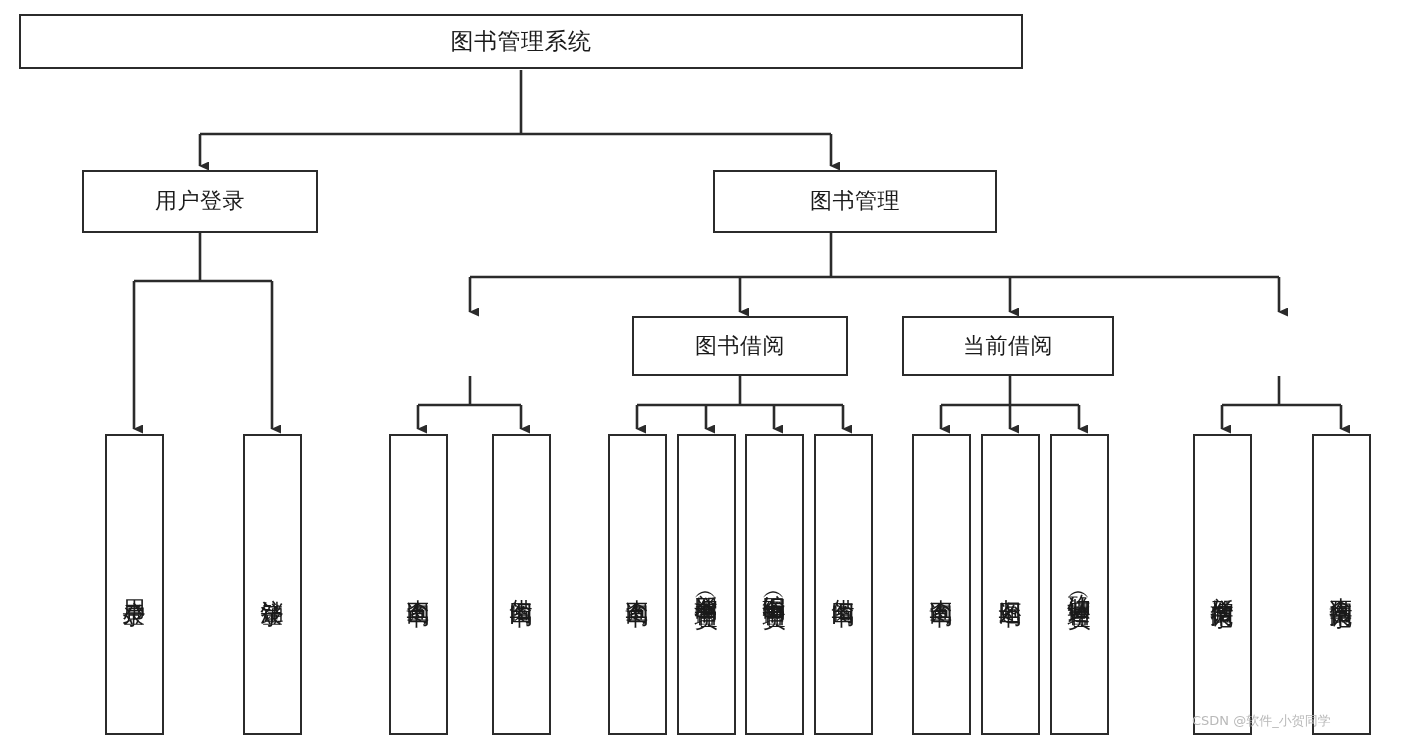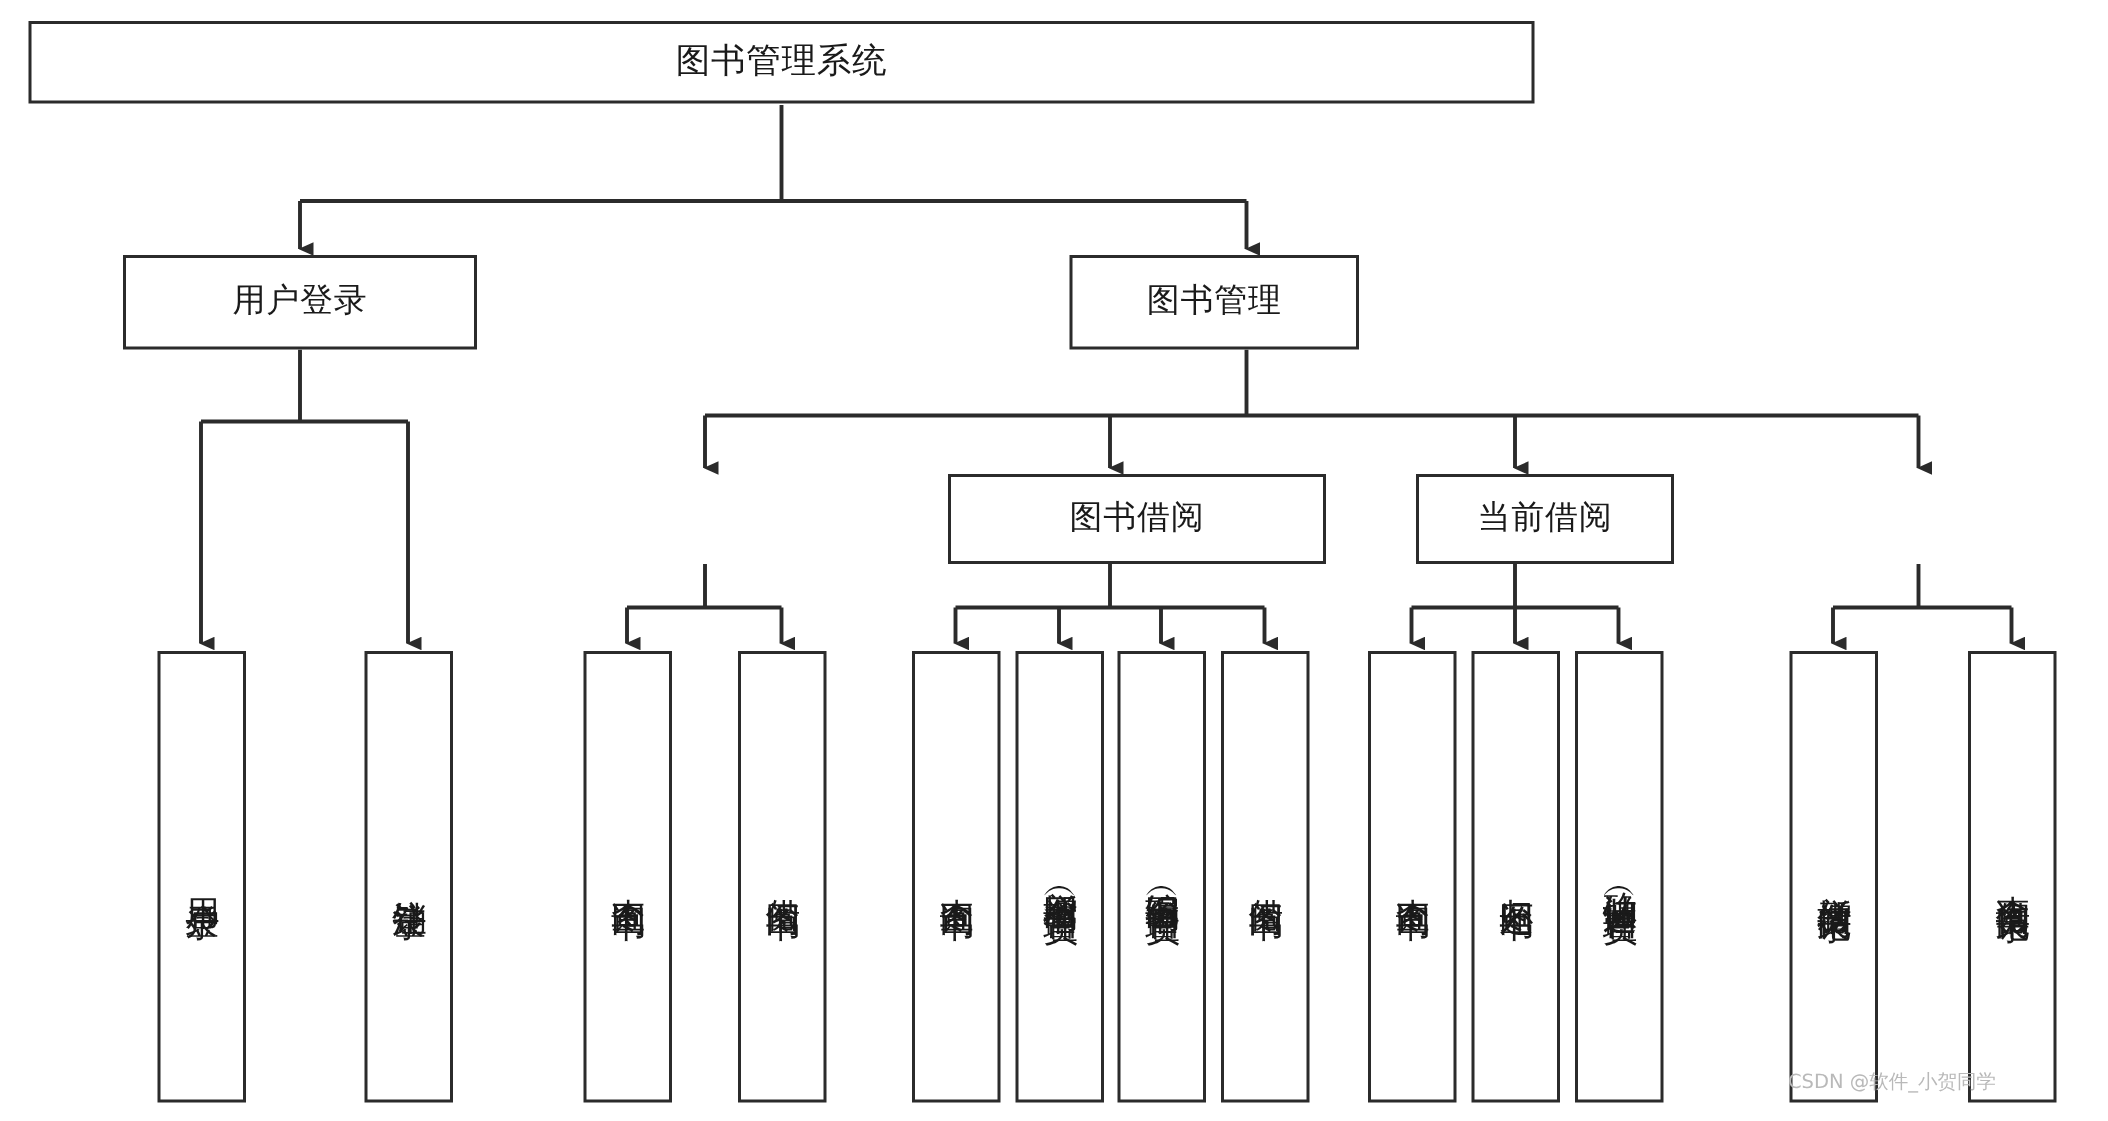--- a/index.html
+++ b/index.html
@@ -130,28 +130,28 @@
     </g>
   </svg>
 
   <div class="node horiz root" style="left:19px; top:14px; width:1004px; height:55px;">
     <span class="lbl">图书管理系统</span>
   </div>
 
   <div class="node horiz" style="left:82px; top:170px; width:236px; height:63px;">
     <span class="lbl">用户登录</span>
   </div>
-  <div class="node horiz" style="left:713px; top:170px; width:193px; height:63px;">
+  <div class="node horiz" style="left:713px; top:170px; width:284px; height:63px;">
     <span class="lbl">图书管理</span>
   </div>
 
-  <div class="node horiz" style="left:632px; top:316px; width:252px; height:60px;">
+  <div class="node horiz" style="left:632px; top:316px; width:216px; height:60px;">
     <span class="lbl">图书借阅</span>
   </div>
-  <div class="node horiz" style="left:944px; top:316px; width:172px; height:60px;">
+  <div class="node horiz" style="left:902px; top:316px; width:212px; height:60px;">
     <span class="lbl">当前借阅</span>
   </div>
 
   <div class="node vert" style="left:105px; top:434px; width:59px; height:301px;">
     <span class="lbl">用户登录</span>
   </div>
   <div class="node vert" style="left:243px; top:434px; width:59px; height:301px;">
     <span class="lbl">注销登录</span>
   </div>
 

